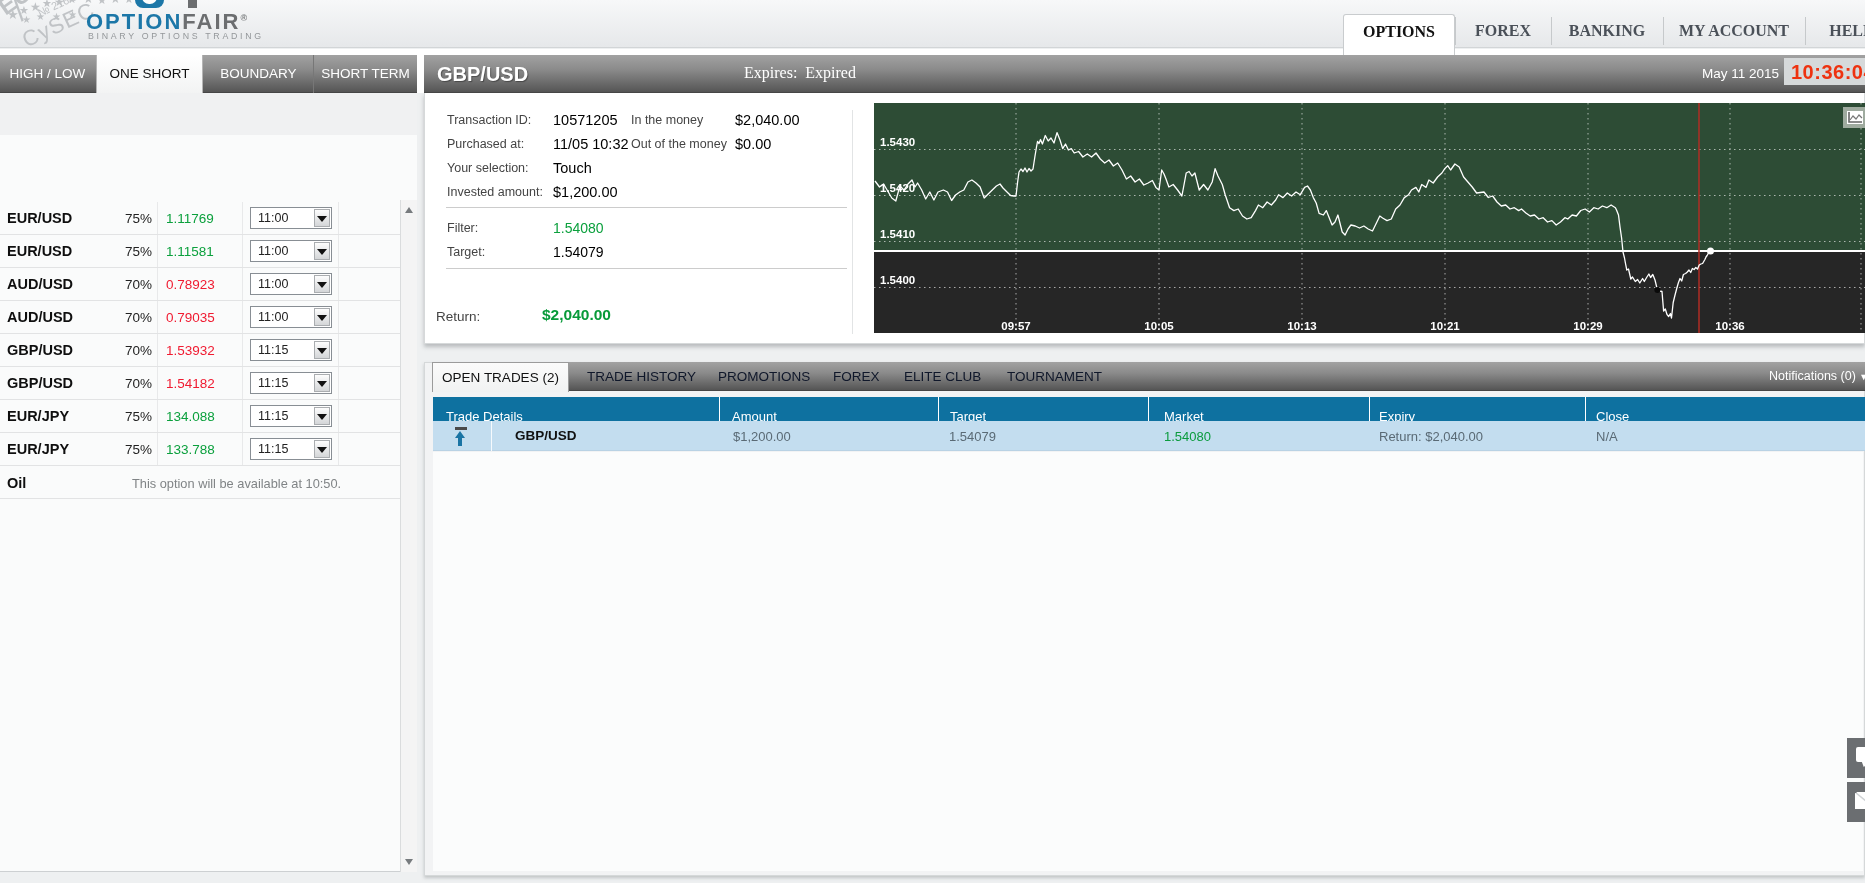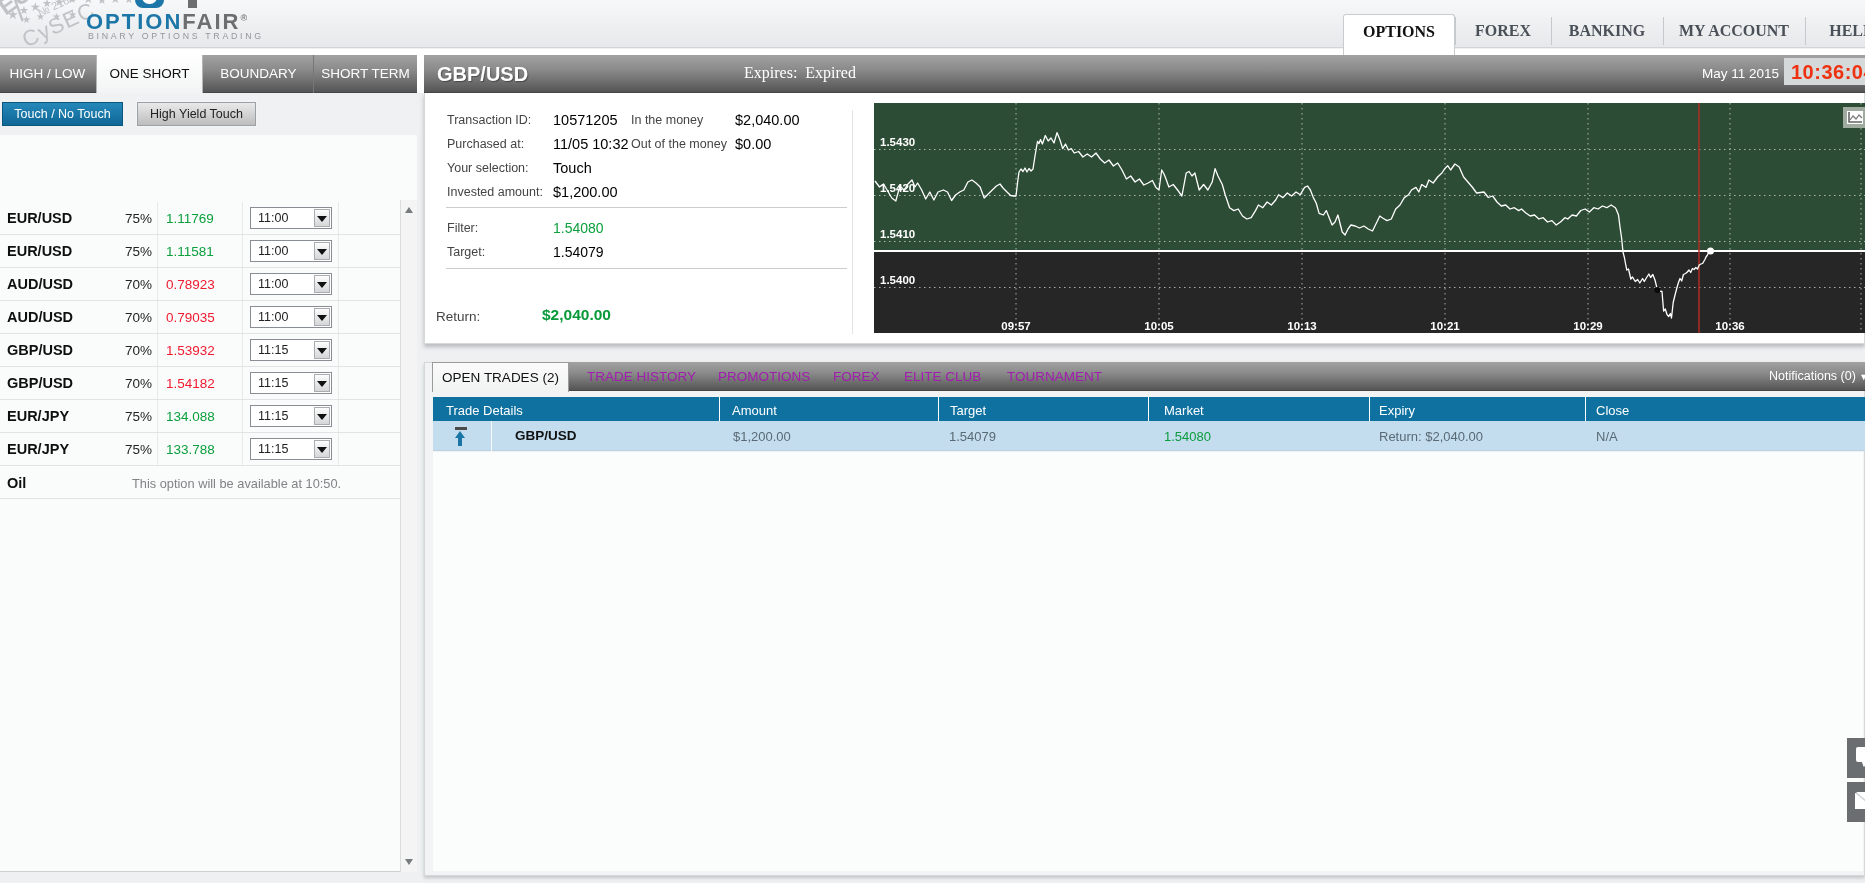--- a/index.html
+++ b/index.html
@@ -78,24 +78,24 @@
 .trow { position:absolute; font-size:12.5px; color:#444; white-space:nowrap;text-align:right; }
 .tval { position:absolute; font-size:14.5px; color:#000; }
 .hline { position:absolute; left:22px; width:401px; height:1px; background:#ccc; }
 .tval.green { color:#0ba03d; }
 #vsep-mid { left:852px; top:110px; width:1px; height:224px; background:#e2e4e5; }
 
 
 #botpanel { left:424px; top:362px; width:1441px; height:514px; background:#f2f3f4; border:1px solid #d5d8d9; box-shadow:0 2px 3px rgba(130,135,138,.4); }
 #bottabs { left:432px; top:362px; width:1433px; height:29px; background:linear-gradient(#a2a2a2,#8a8a8a 40%,#6b6b6b 75%,#555555); border-bottom:1px solid #464646; }
 #bt-active { left:432px; top:362px; width:137px; height:30px; background:linear-gradient(#fbfbfb,#f1f2f2); border:1px solid #9b9b9b; border-bottom:none; color:#111; font-size:13.5px; text-align:center; line-height:29px; }
-.bt-lbl { top:362px; height:29px; white-space:nowrap; color:#a21caf; font-size:13.5px; line-height:29px; text-align:center; }
+.bt-lbl { top:362px; height:29px; white-space:nowrap; color:#0f172a; font-size:13.5px; line-height:29px; text-align:center; }
 #notif { left:1769px; top:362px; height:29px; color:#fff; font-size:12.5px; line-height:29px; white-space:nowrap; }
 #bluehead { left:433px; top:397px; width:1432px; height:24px; background:#0e71a0; color:#fff; font-size:13px; }
-#bluehead span { position:absolute; top:6px; }
+#bluehead span { position:absolute; top:12px; }
 #bluehead i { position:absolute; top:0; width:1px; height:24px; background:#fff; }
 #traderow { left:433px; top:421px; width:1432px; height:30px; background:#c3ddef; border-bottom:1px solid #b9d2e4; }
 #traderow .trv { position:absolute; top:8px; font-size:13px; color:#5a6a75; }
 #traderow .green2 { color:#0b9b3d; }
 #traderow i { position:absolute; top:0; width:1px; height:30px; background:rgba(255,255,255,.85); }
 #tricon { position:absolute; left:22px; top:6px; width:12px; height:20px; }
 #tricon b { position:absolute; left:0; top:0; width:11.5px; height:3px; background:#4a4a4a; }
 #tricon s { position:absolute; left:0; top:4px; width:0; height:0; border-left:5.75px solid transparent; border-right:5.75px solid transparent; border-bottom:7px solid #1a74a4; }
 #tricon s:after { content:""; position:absolute; left:-2.25px; top:7px; width:4.5px; height:8px; background:#1a74a4; }
 #botwhite { left:433px; top:452px; width:1430px; height:419px; background:#fbfcfc; }
@@ -154,24 +154,20 @@
   <div class="abs" id="gbpusd-t">GBP/USD</div>
   <div class="abs" id="expires-t">Expires:&nbsp; Expired</div>
   <div class="abs" id="date-t">May 11 2015</div>
   <div class="abs" id="timebox">
       <span>10:36:04</span>
     </div>
 </div>
 
 <div class="abs" id="leftpanel">
   <div class="abs" id="lp-top"></div>
-  <div class="abs" id="btnrow">
-    <div id="btn-touch">Touch / No Touch</div>
-    <div id="btn-hyt">High Yield Touch</div>
-  </div>
   <div class="abs" id="atrows">
     <div class="arow" style="top:109px;">
         <span class="nm">EUR/USD</span>
         <span class="pc">75%</span>
         <span class="pr green">1.11769</span>
         <span class="vl" style="left:157px;"></span>
         <span class="vl" style="left:242px;"></span>
         <span class="vl" style="left:338px;"></span>
         <div class="selbox exsel">
           <span class="txt">11:00</span>

